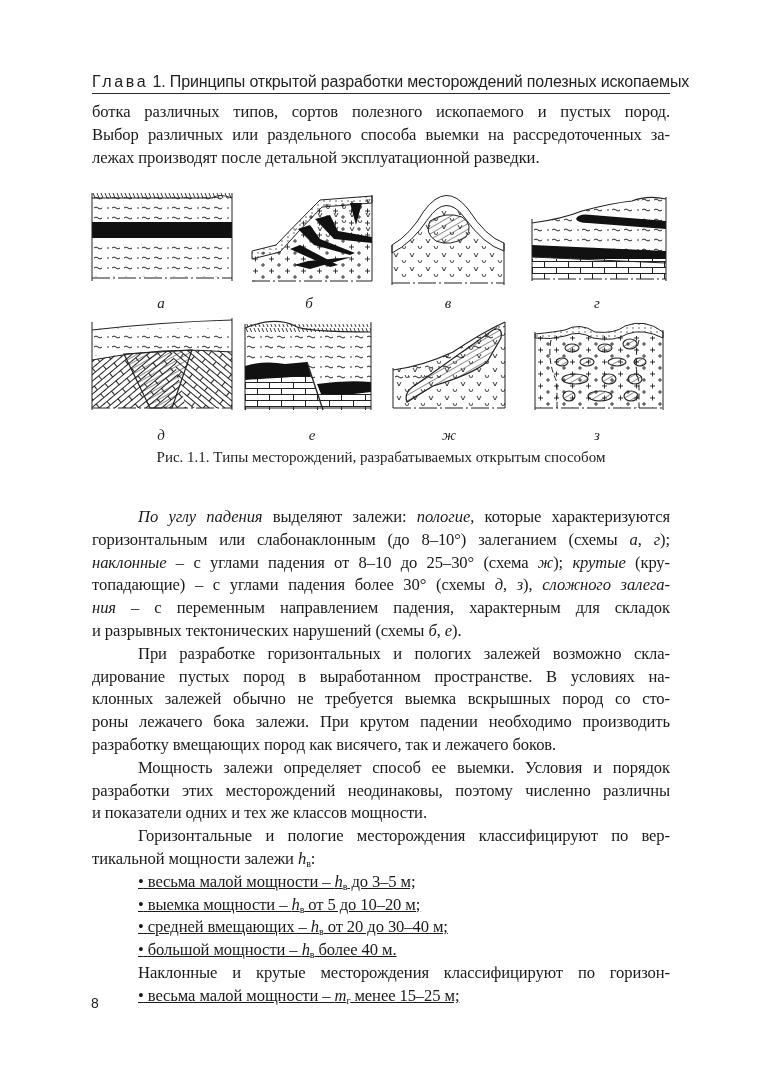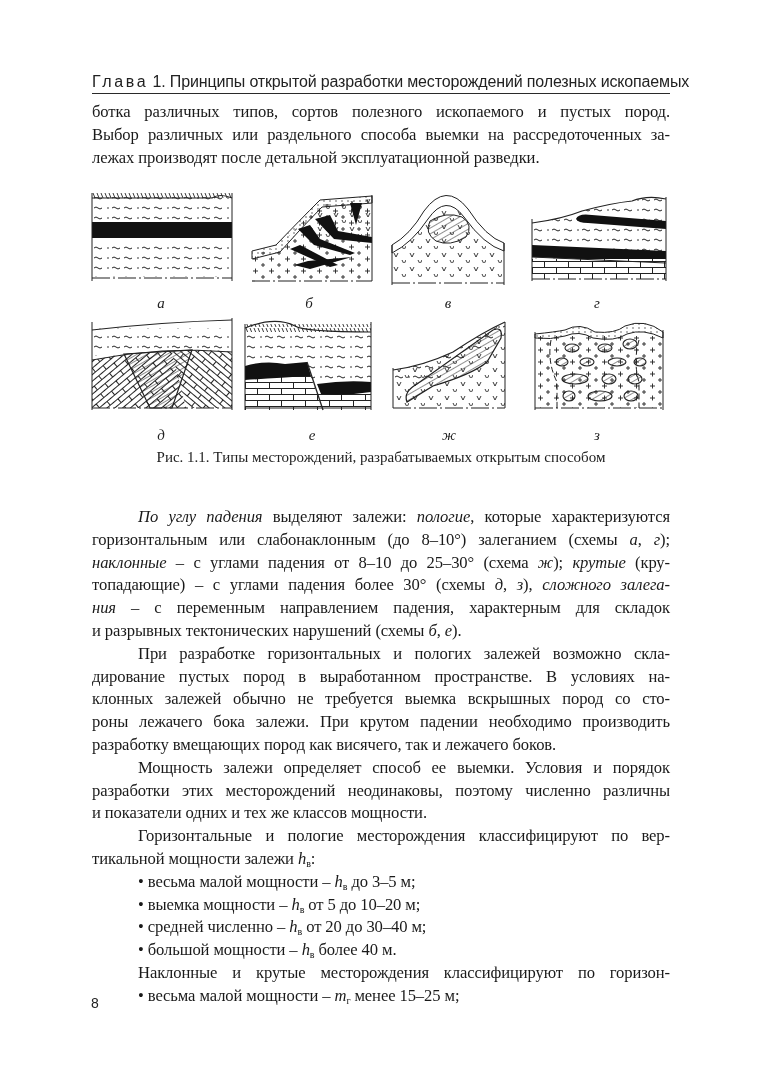--- a/index.html
+++ b/index.html
@@ -18,21 +18,21 @@
     position: absolute; left: 92px; top: 93px; width: 578px; height: 0;
     border-top: 1.4px solid #2a2a2a;
   }
   .body-text {
     position: absolute; left: 92px; width: 578px;
     font-size: 16.6px; line-height: 22.8px; text-align: justify;
     letter-spacing: -0.1px;
   }
   .line { display: block; text-align: justify; text-align-last: justify; white-space: nowrap; }
   .line.end { text-align-last: left; }
-  .bullet-line { display: block; padding-left: 46px; white-space: nowrap; }
+  .bullet-line { display: block; padding-left: 46px; white-space: nowrap; text-decoration: underline; }
   i { font-style: italic; }
   sub { font-size: 10px; vertical-align: -3px; line-height: 0; }
 
   .figure { position: absolute; left: 0; top: 0; width: 763px; height: 470px; pointer-events: none; }
   .panel { position: absolute; }
   .panel svg { display: block; overflow: visible; }
   .panel-label {
     position: absolute; font-style: italic; font-size: 15px; color: #222;
     transform: translateX(-50%);
   }
@@ -269,21 +269,21 @@
   <span class="line end">
     <span>тикальной мощности залежи</span> <i>h</i><sub>в</sub><span>:</span>
   </span>
   <span class="bullet-line">
     <span>•</span> <span>весьма малой мощности – </span><i>h</i><sub>в</sub><span> до 3–5 м;</span>
   </span>
   <span class="bullet-line">
     <span>•</span> <span>выемка мощности – </span><i>h</i><sub>в</sub><span> от 5 до 10–20 м;</span>
   </span>
   <span class="bullet-line">
-    <span>•</span> <span>средней численно – </span><i>h</i><sub>в</sub><span> от 20 до 30–40 м;</span>
+    <span>•</span> <span>средней вмещающих – </span><i>h</i><sub>в</sub><span> от 20 до 30–40 м;</span>
   </span>
   <span class="bullet-line">
     <span>•</span> <span>большой мощности – </span><i>h</i><sub>в</sub><span> более 40 м.</span>
   </span>
 
   <span class="line" style="padding-left:46px;">Наклонные и крутые месторождения классифицируют по горизон-</span>
   <span class="bullet-line">
     <span>•</span> <span>весьма малой мощности – </span><i>m</i><sub>г</sub><span> менее 15–25 м;</span>
   </span>
 </div>

